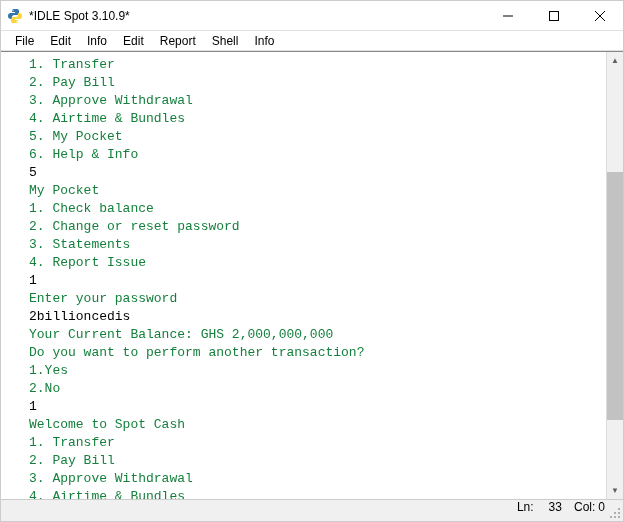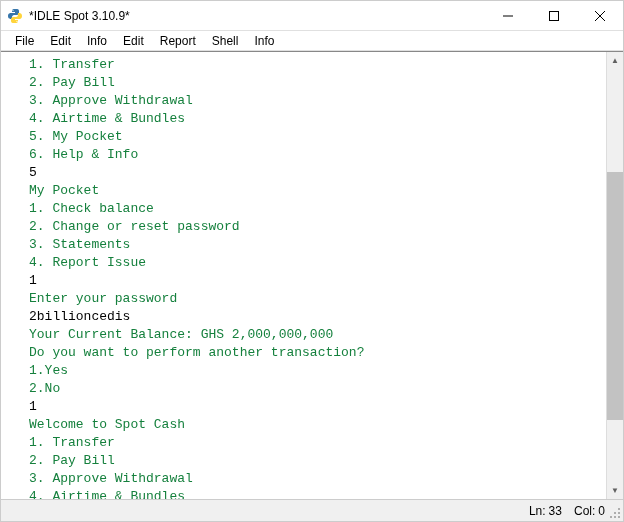--- a/index.html
+++ b/index.html
@@ -113,21 +113,21 @@
       right: 0;
       top: 25%;
       height: 60%;
       background: #c2c2c2;
     }
     .statusbar {
       height: 22px;
       background: #f0f0f0;
       border-top: 1px solid #ccc;
       display: flex;
-      align-items: center;
+      align-items: flex-start;
       justify-content: flex-end;
       padding-right: 18px;
       font-size: 12px;
       position: relative;
     }
     .status-sep {
       margin: 0 6px;
     }
     .grip {
       position: absolute;
@@ -187,21 +187,21 @@
     <div class="scroll-arrow">▲</div>
     <div class="scroll-track">
       <div class="scroll-thumb"></div>
     </div>
     <div class="scroll-arrow">▼</div>
   </div>
 </div>
 
 <div class="statusbar">
   <span>Ln:</span>
-  <span style="margin-left:3px">33</span>
+  <span style="margin-left:15px">33</span>
   <span class="status-sep"></span>
   <span>Col:</span>
   <span style="margin-left:3px">0</span>
   <span class="grip">
     <svg width="12" height="12">
       <circle cx="10" cy="2" r="1" fill="#999"></circle>
       <circle cx="6" cy="6" r="1" fill="#999"></circle>
         <circle cx="10" cy="6" r="1" fill="#999"></circle>
       <circle cx="2" cy="10" r="1" fill="#999"></circle>
         <circle cx="6" cy="10" r="1" fill="#999"></circle>

